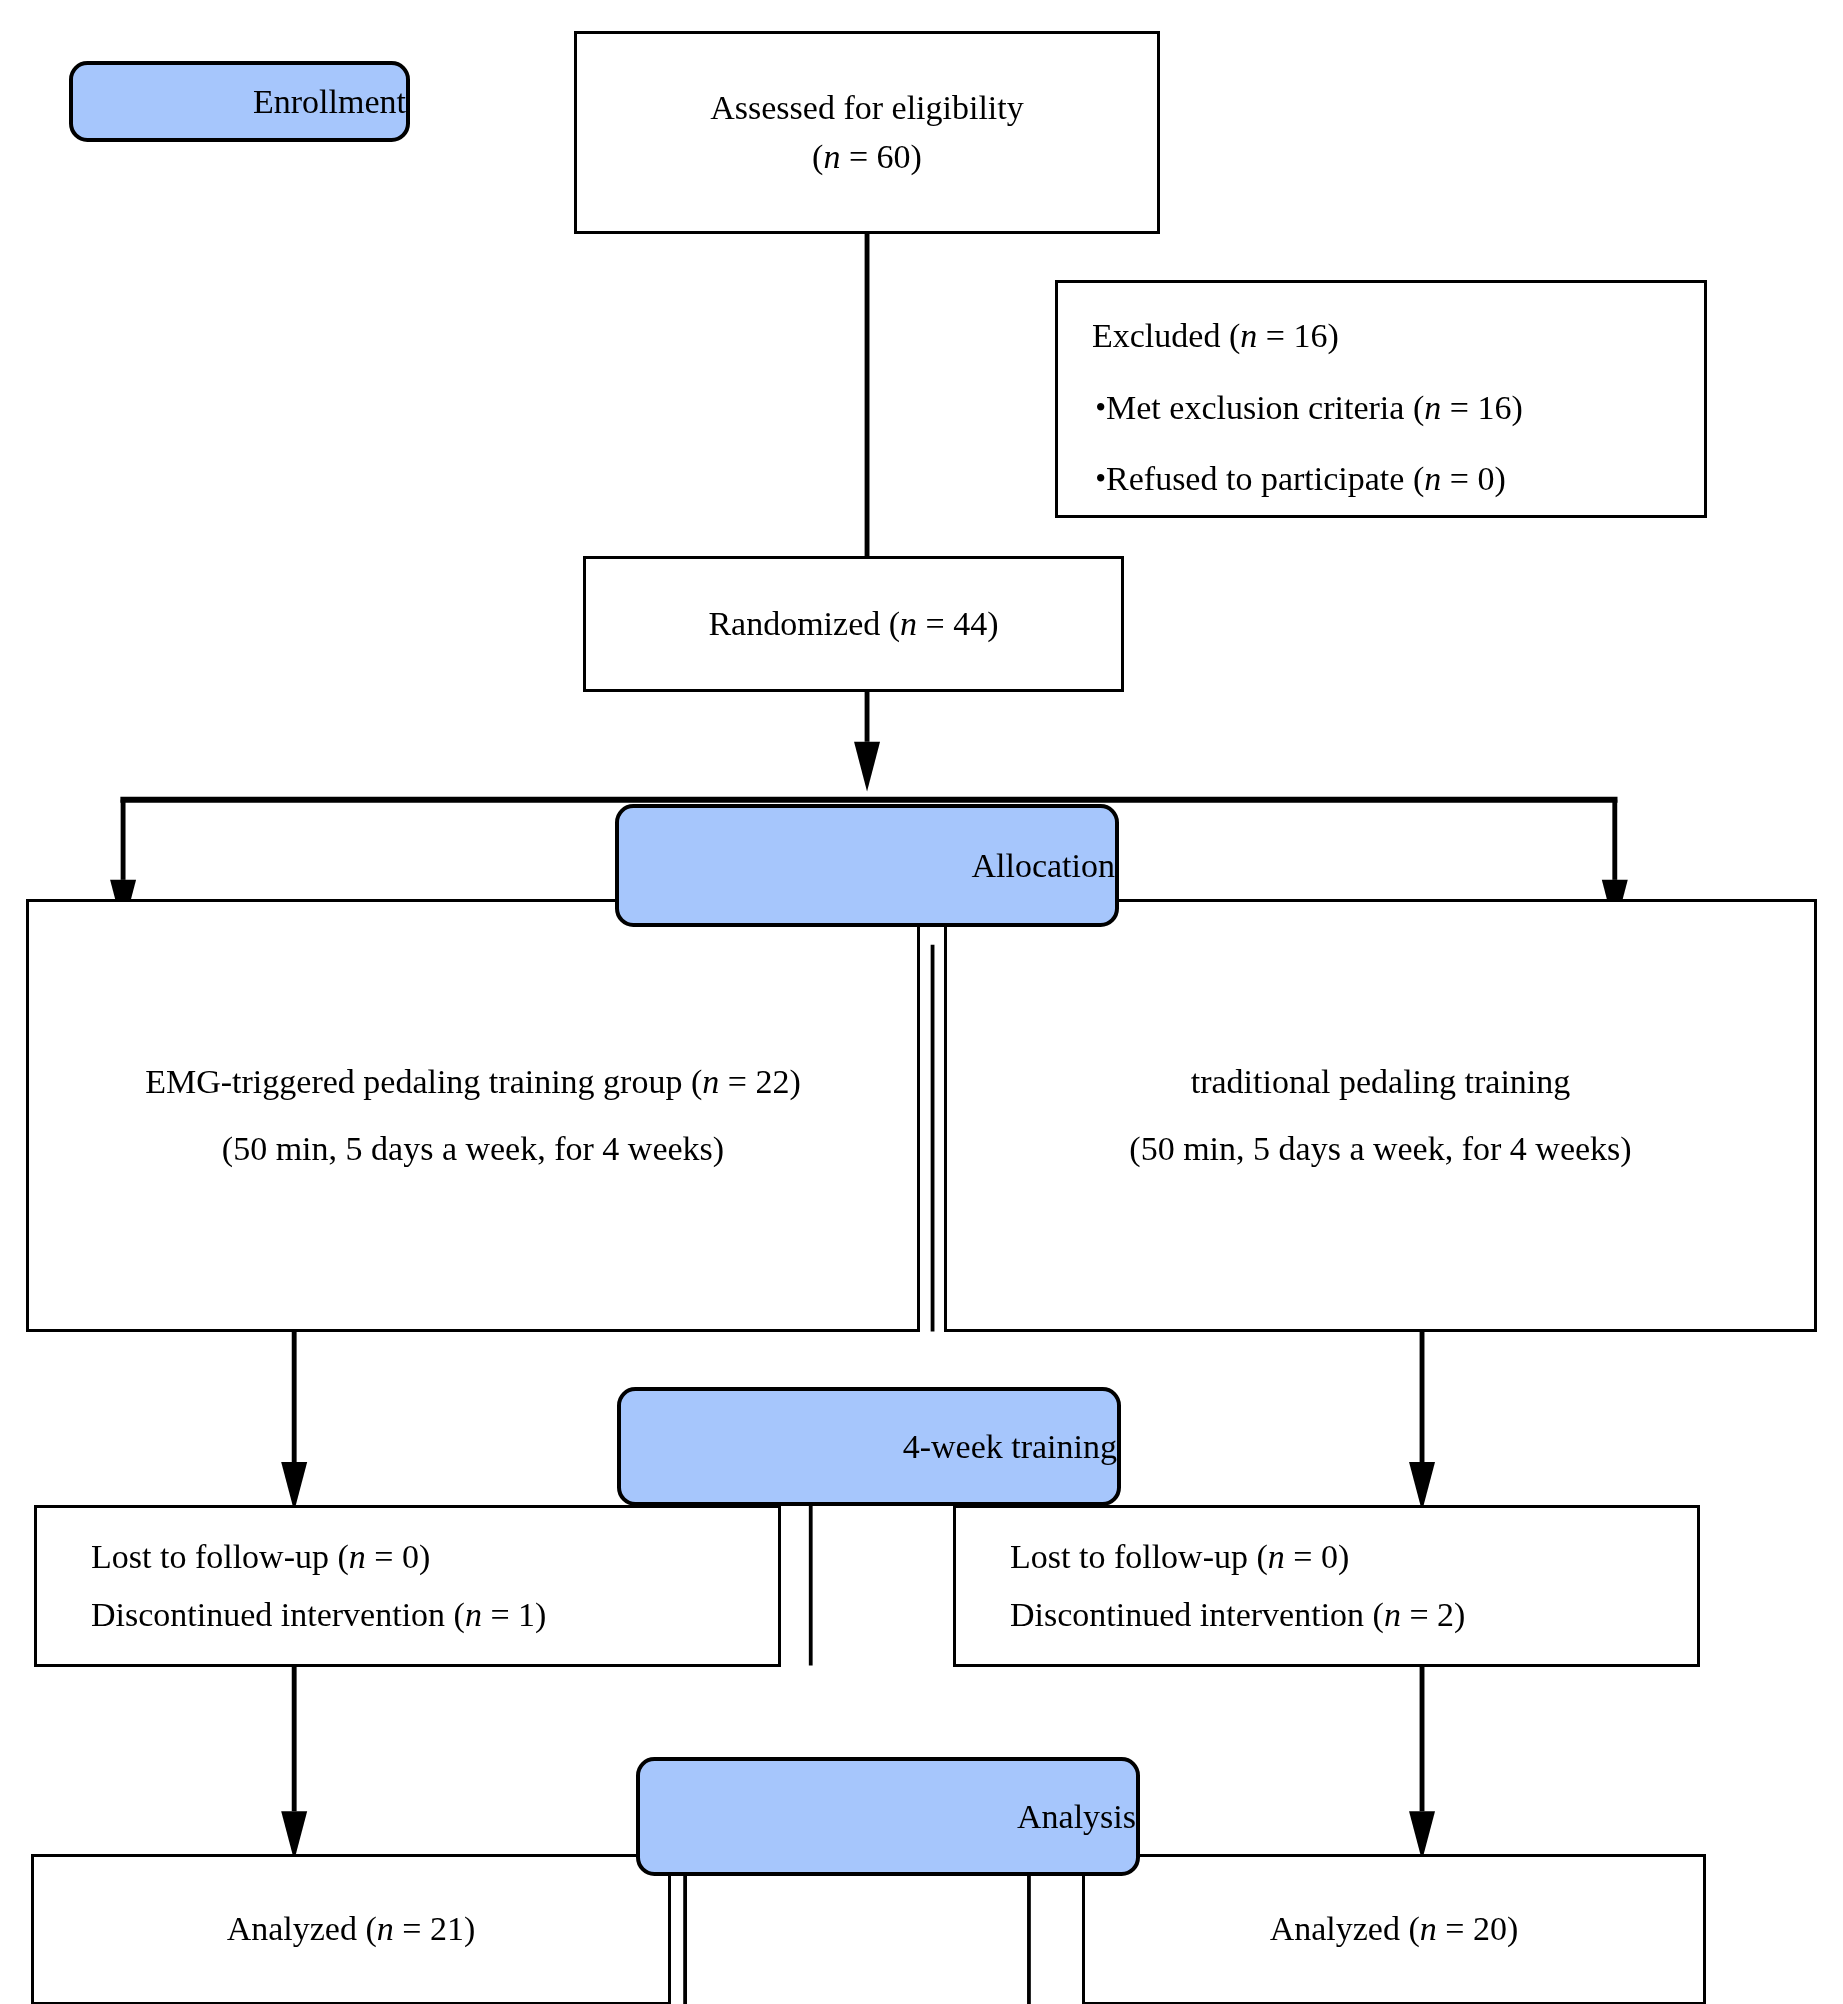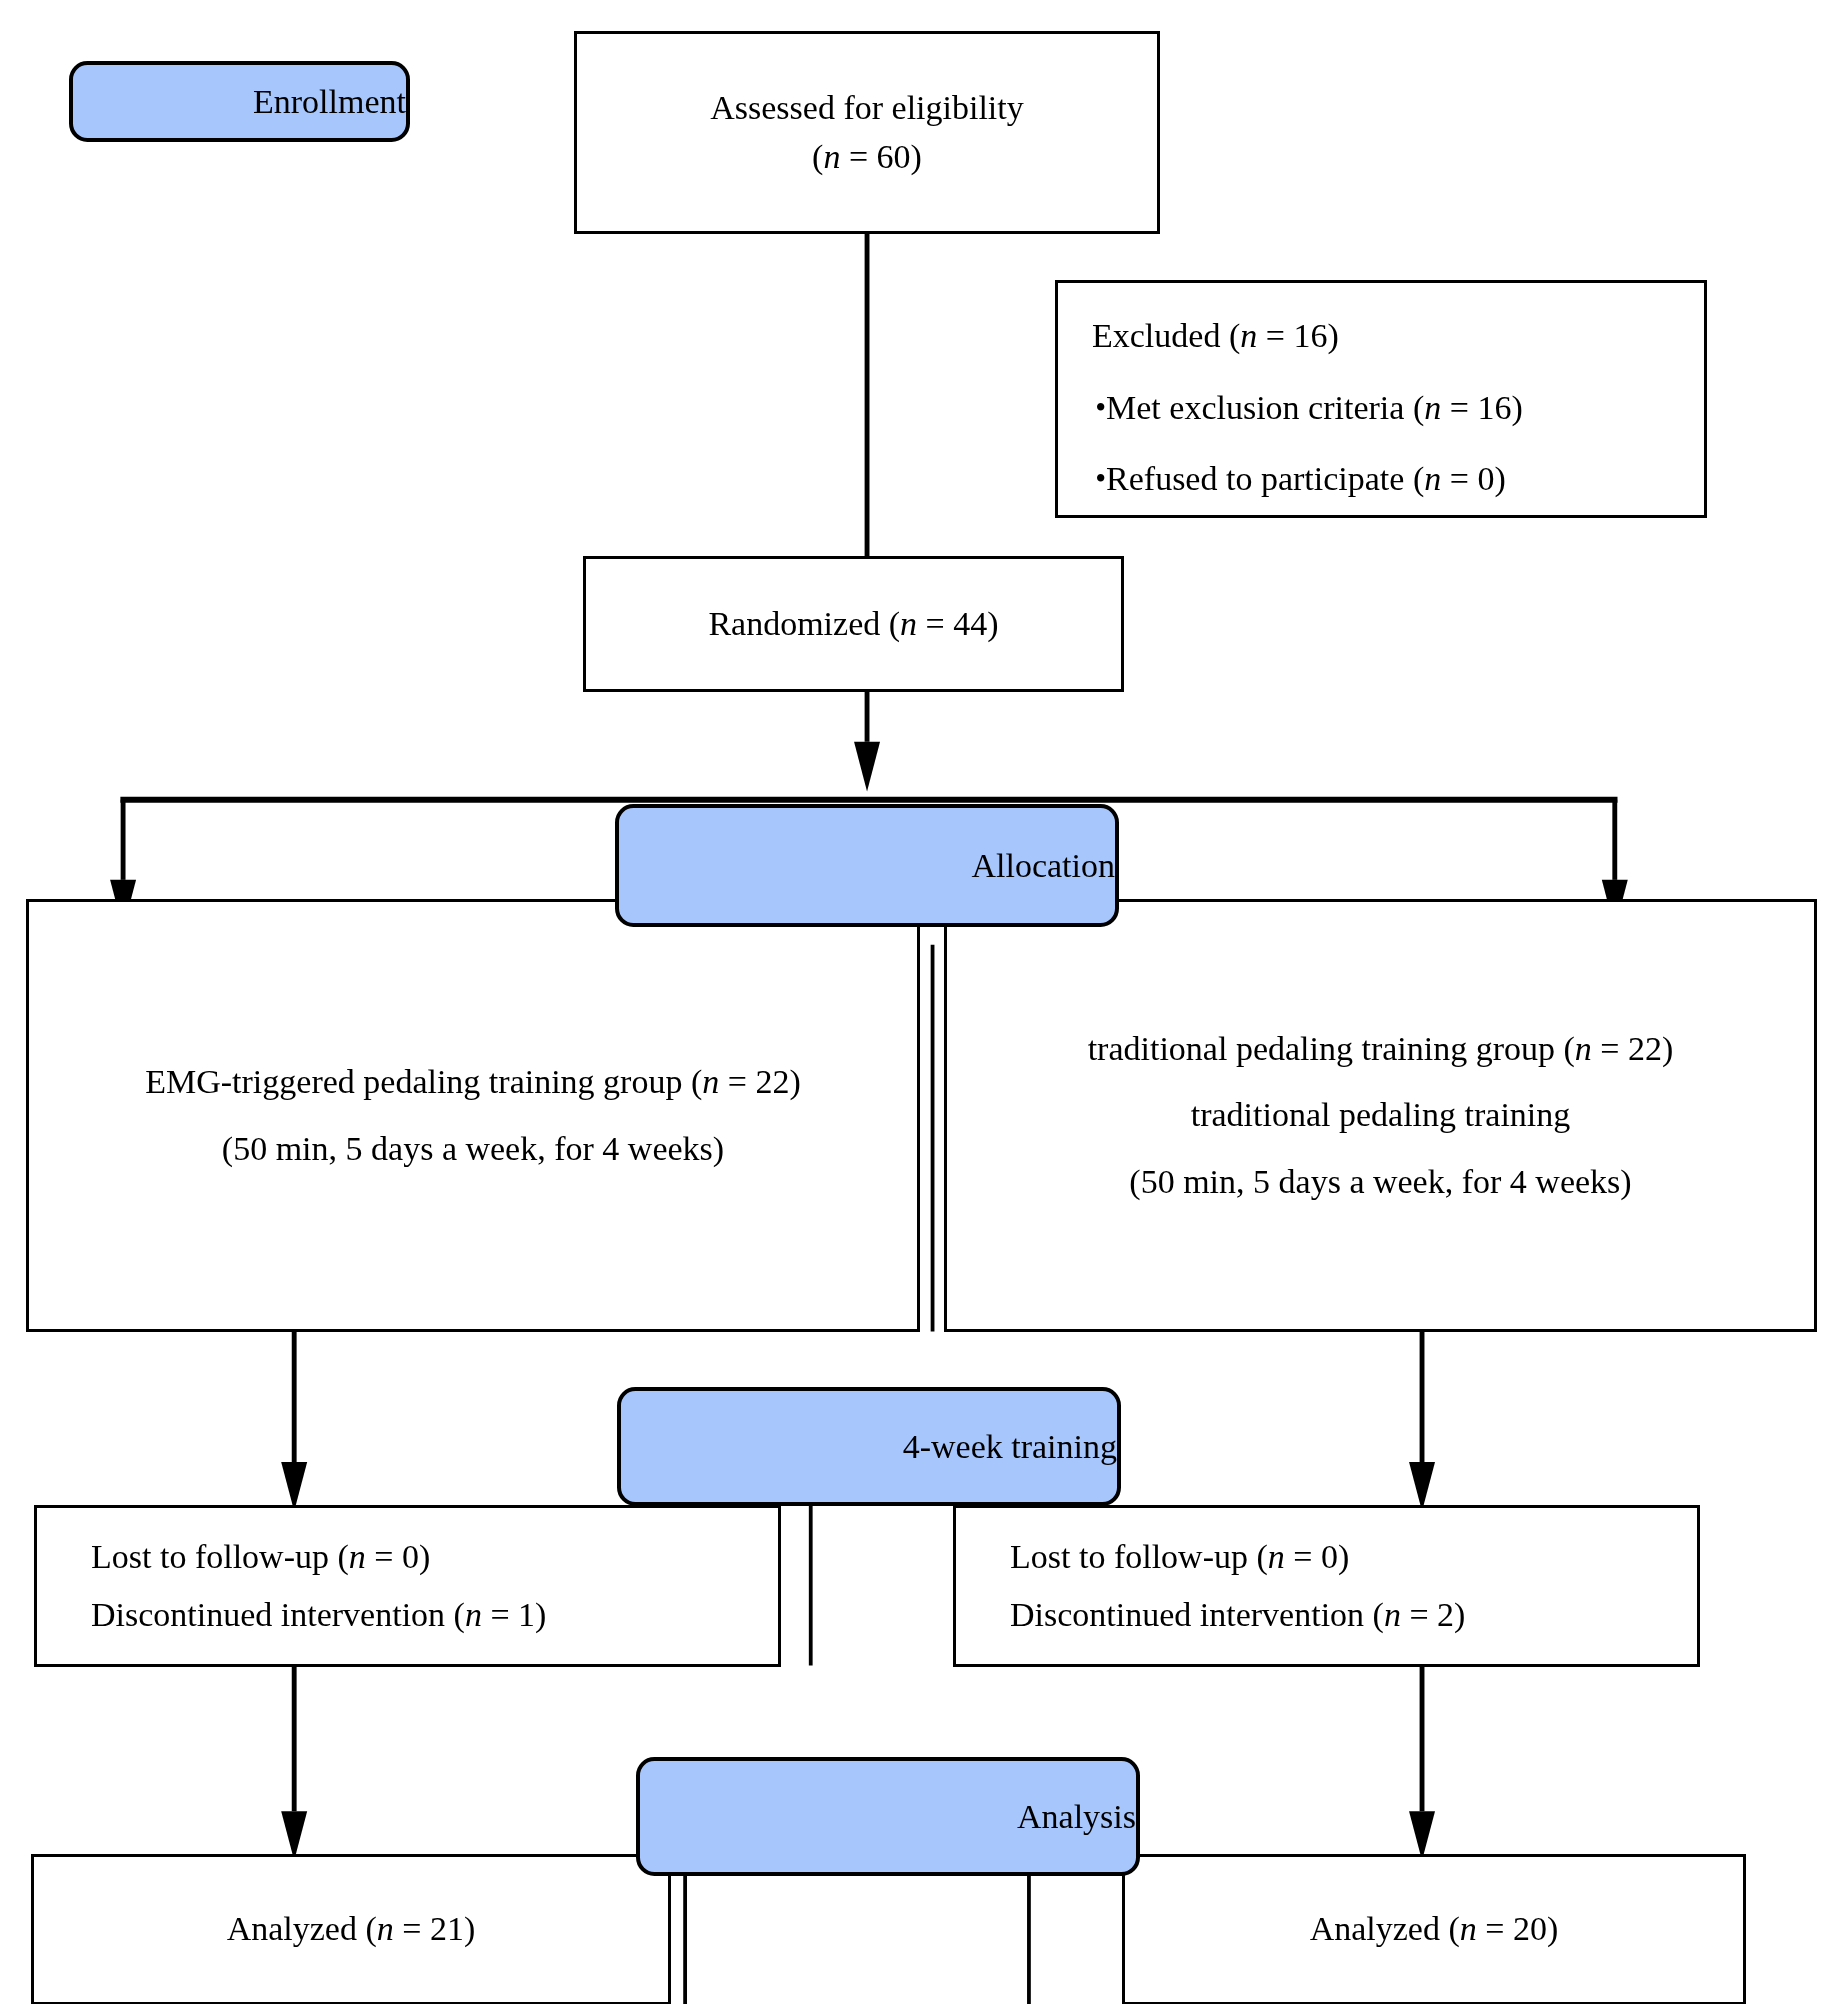--- a/index.html
+++ b/index.html
@@ -180,21 +180,20 @@
 
   <div class="node-box" style="left:26px; top:899px; width:894px; height:433px;">
     <div class="stack-lines">
       <span class="line-txt"><span>EMG-triggered pedaling training group (</span><em class="n-italic">n</em><span> = 22)</span></span>
       <span class="line-txt">(50 min, 5 days a week, for 4 weeks)</span>
     </div>
   </div>
 
   <div class="node-box" style="left:944px; top:899px; width:873px; height:433px;">
     <div class="stack-lines">
-      <span class="line-txt"><span>traditional pedaling training group (</span><em class="n-italic">n</em><span> = 22)</span></span>
       <span class="line-txt">traditional pedaling training</span>
       <span class="line-txt">(50 min, 5 days a week, for 4 weeks)</span>
     </div>
   </div>
 
   <div class="stage-pill" style="left:615px; top:804px; width:504px; height:123px;">
     <span>Allocation</span>
   </div>
 
   <div class="node-box" style="left:34px; top:1505px; width:747px; height:162px;">
@@ -212,21 +211,21 @@
   </div>
 
   <div class="stage-pill" style="left:617px; top:1387px; width:504px; height:119px;">
     <span>4-week training</span>
   </div>
 
   <div class="node-box" style="left:31px; top:1854px; width:640px; height:151px;">
     <span class="line-txt"><span>Analyzed (</span><em class="n-italic">n</em><span> = 21)</span></span>
   </div>
 
-  <div class="node-box" style="left:1082px; top:1854px; width:624px; height:151px;margin-left:40px;">
+  <div class="node-box" style="left:1082px; top:1854px; width:624px; height:151px;">
     <span class="line-txt"><span>Analyzed (</span><em class="n-italic">n</em><span> = 20)</span></span>
   </div>
 
   <div class="stage-pill" style="left:636px; top:1757px; width:504px; height:119px;">
     <span>Analysis</span>
   </div>
 
 </div>
 
 

